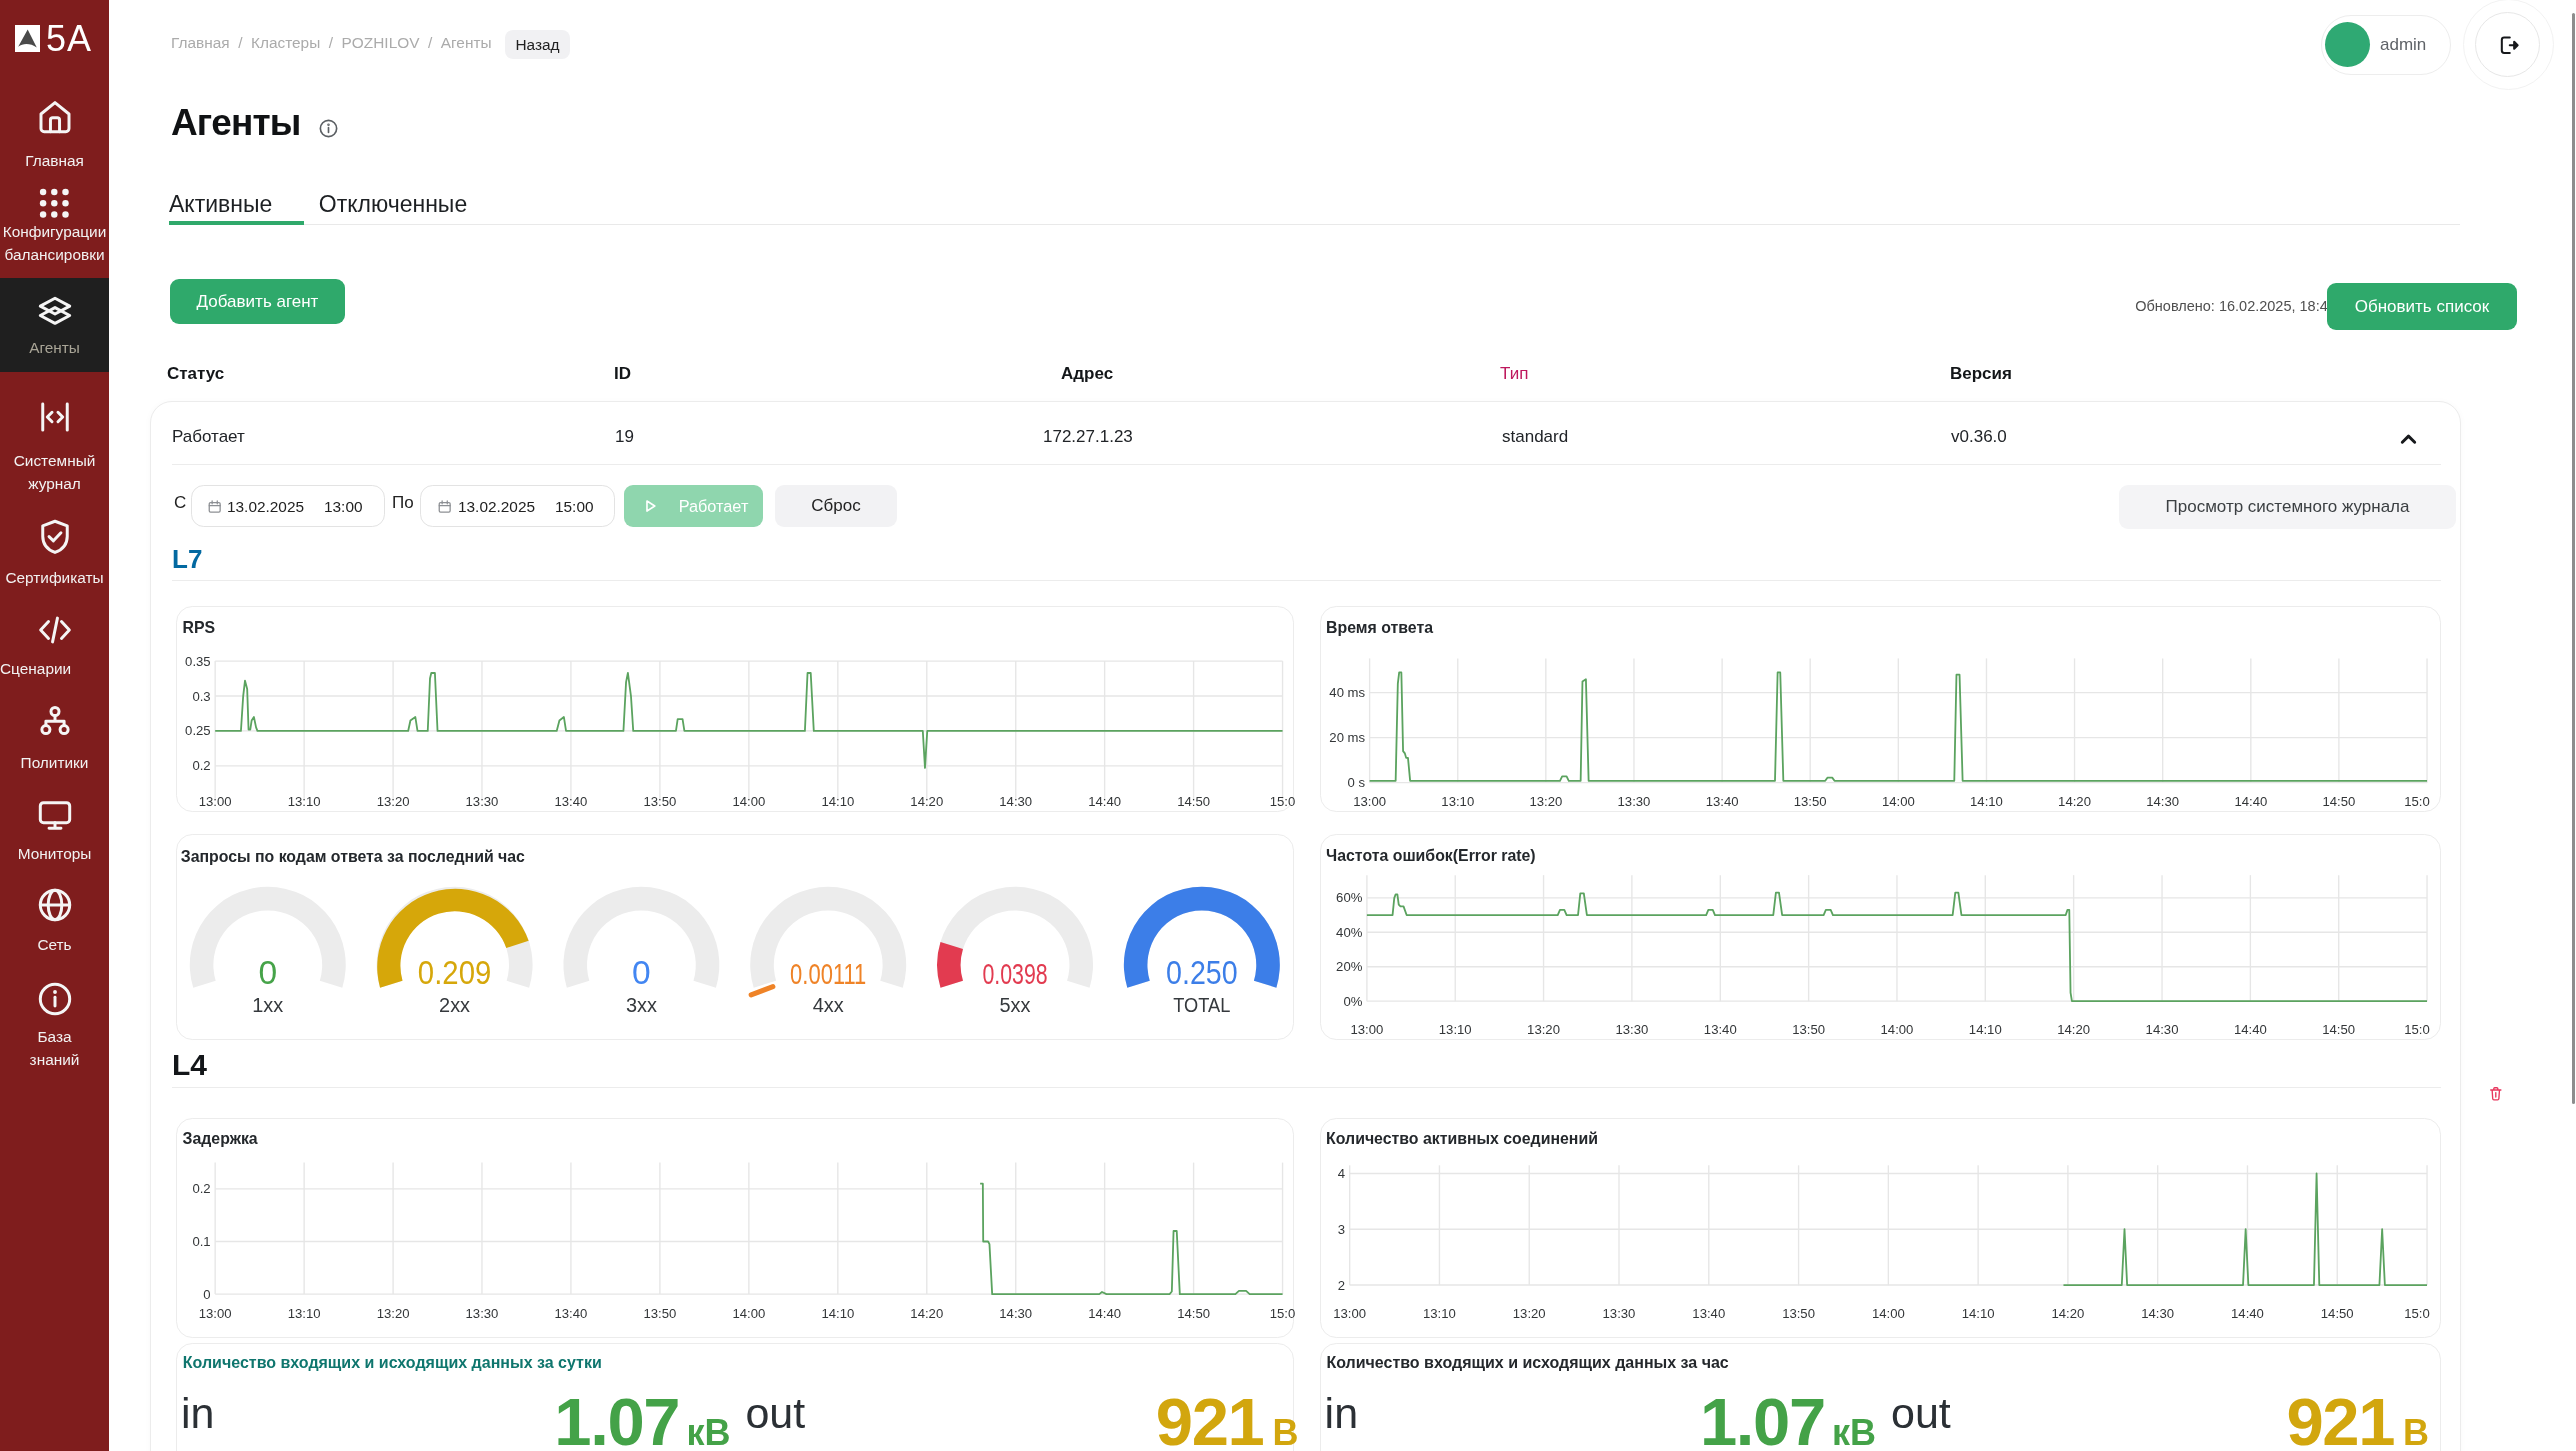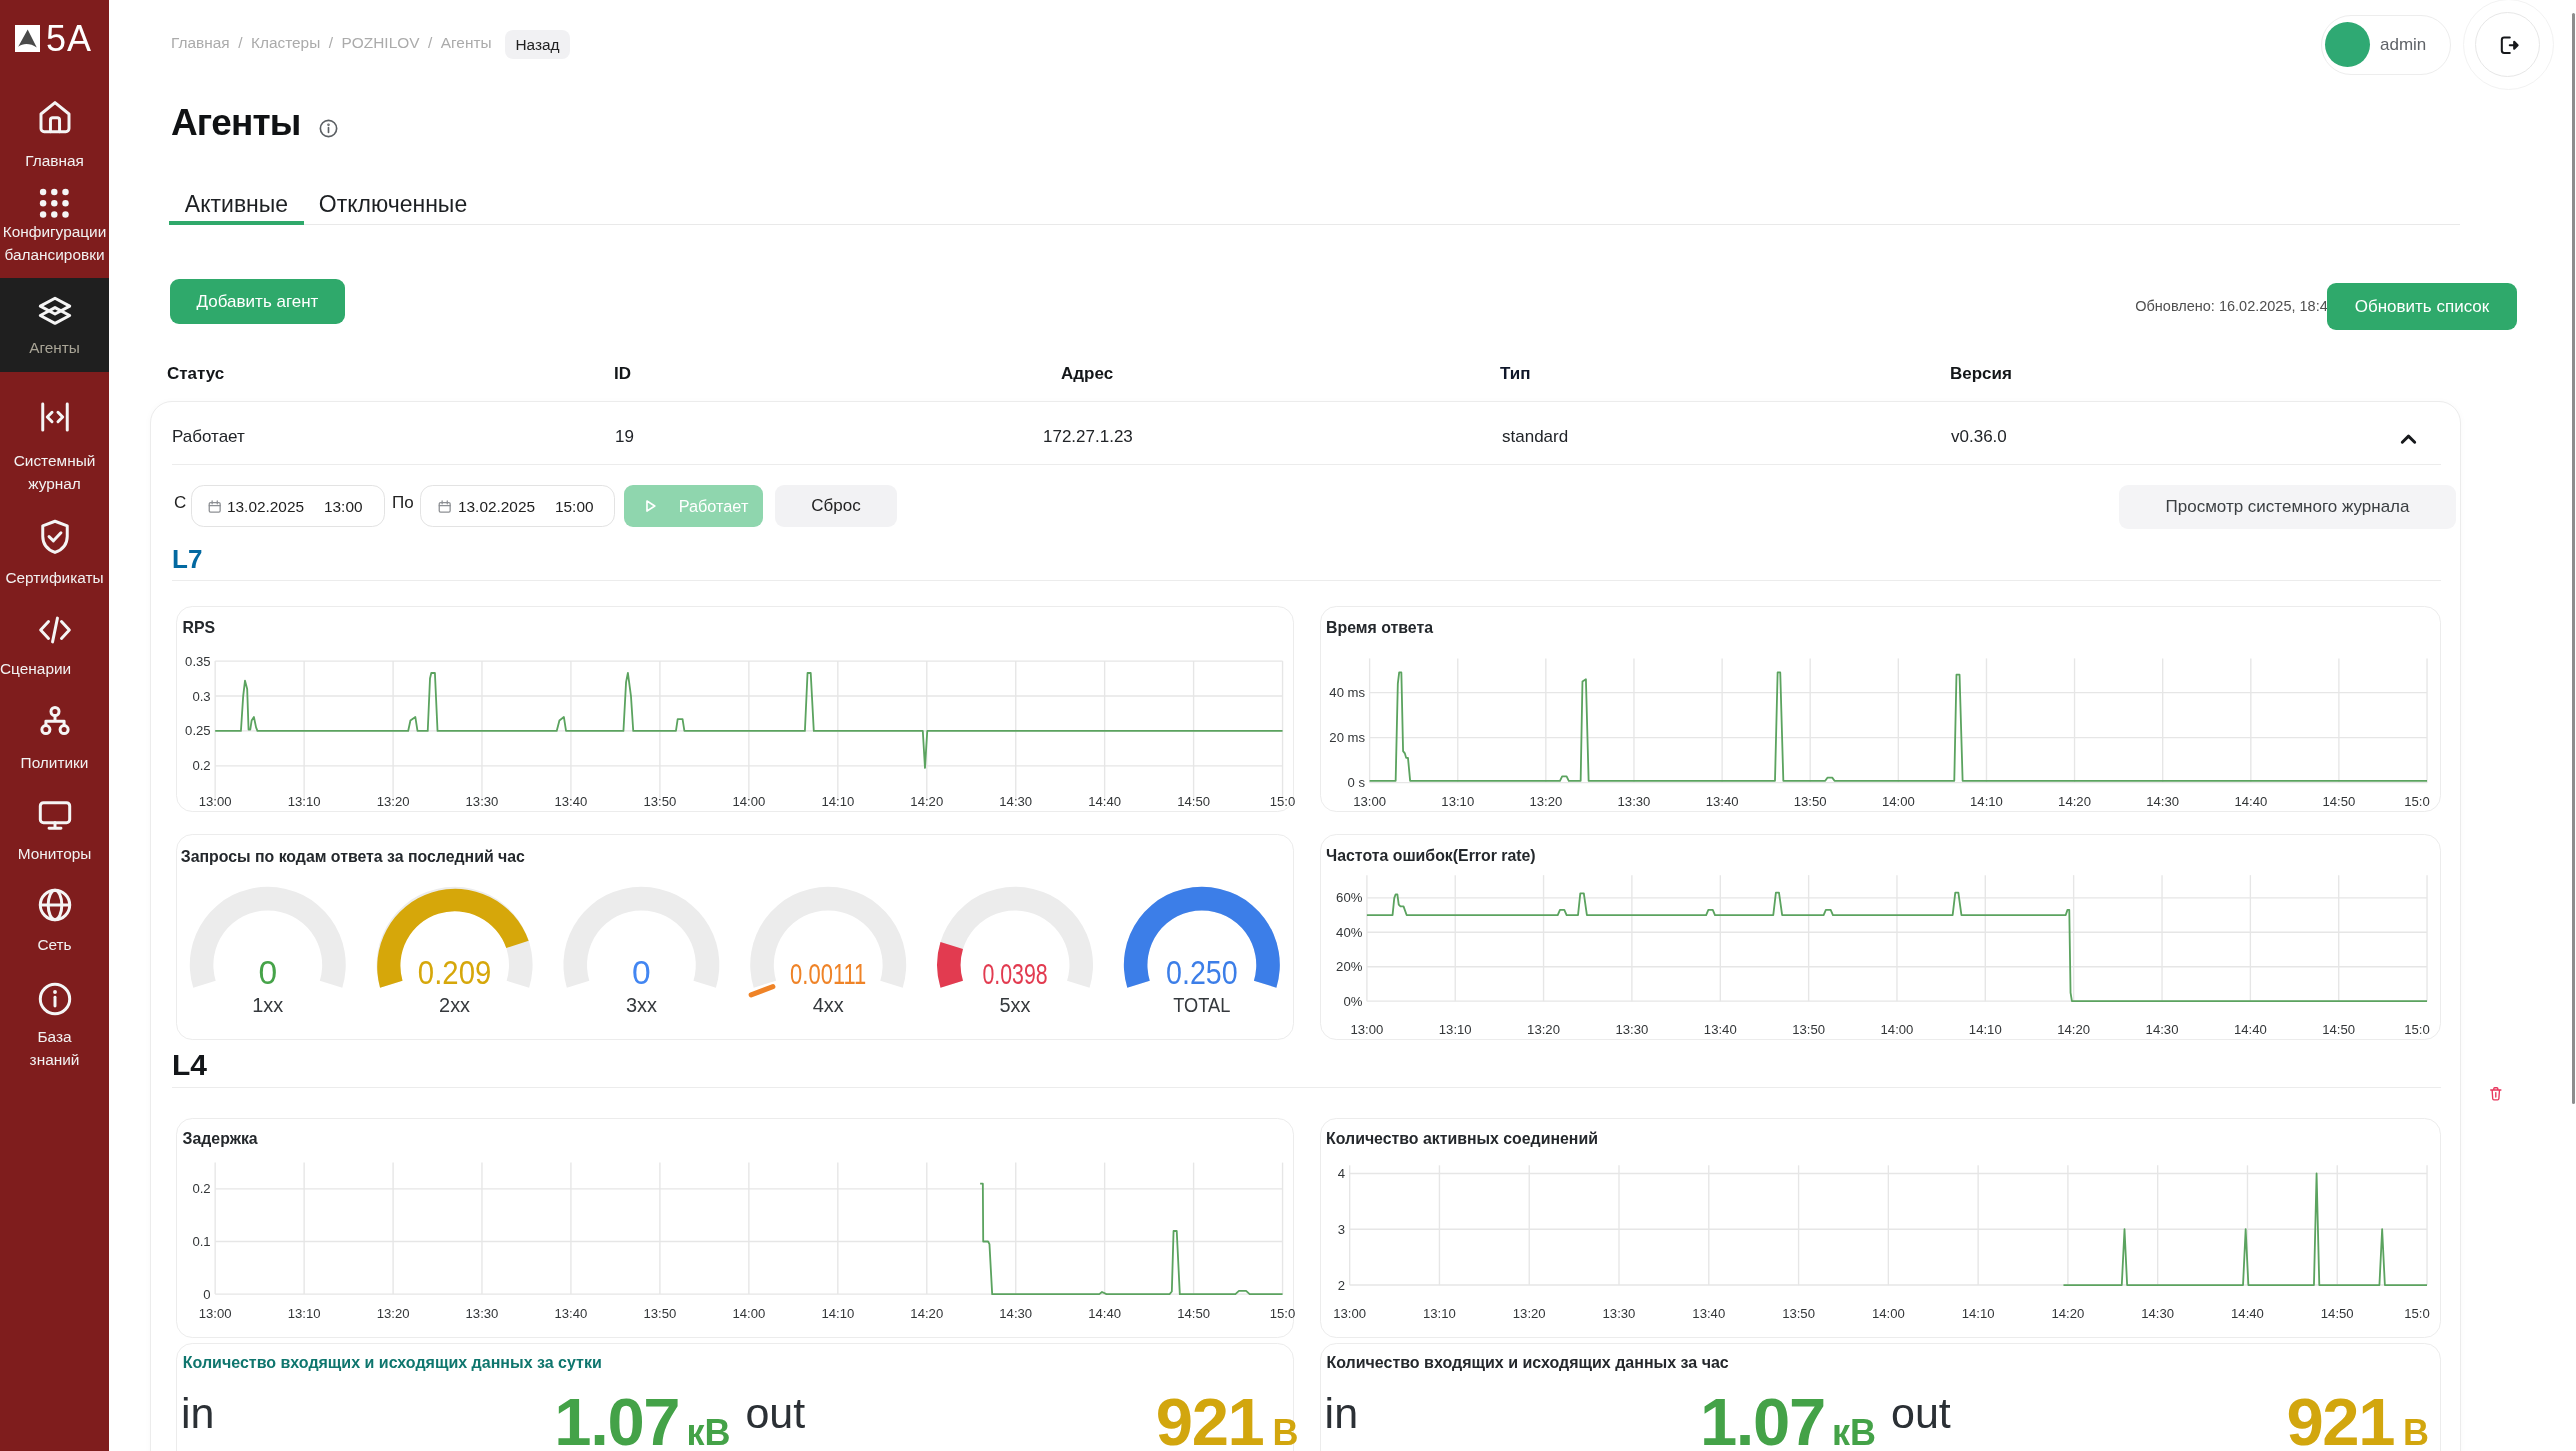--- a/index.html
+++ b/index.html
@@ -114,32 +114,32 @@
     </svg></div>
 
 <div class="abs" style="left:171px;top:102px;font-size:37px;font-weight:700;letter-spacing:-0.9px;color:#101214">Агенты</div>
 <div class="abs" style="left:318px;top:118px"><svg width="21" height="21" viewBox="0 0 24 24" fill="none" stroke="#5b5f63" stroke-width="1.9" stroke-linecap="round">
       <circle cx="12" cy="12" r="9.3"></circle>
       <path d="M12 11 V16.5"></path>
       <circle cx="12" cy="7.8" r="0.5" fill="#5b5f63"></circle>
     </svg></div>
 
 <div class="abs" style="left:169px;top:224px;width:2291px;height:1.4px;background:#e9e9e9"></div>
-<div class="abs" style="left:169px;top:191px;width:135px;text-align:center;font-size:23px;color:#1d2023">Активные</div>
+<div class="abs" style="left:169px;top:191px;width:135px;font-size:23px;color:#1d2023">Активные</div>
 <div class="abs" style="left:304px;top:191px;width:178px;text-align:center;font-size:23px;color:#1d2023">Отключенные</div>
 <div class="abs" style="left:169px;top:221px;width:135px;height:4.1px;background:#2fa96b"></div>
 
 <div class="abs" style="left:170px;top:279px;width:175px;height:45px;background:#2fa96b;border-radius:9px;color:#fff;font-size:17px;text-align:center;line-height:45px">Добавить агент</div>
 <div class="abs" style="left:1993px;top:298px;width:363px;text-align:right;font-size:14.5px;color:#4f4f4f">Обновлено: 16.02.2025, 18:45:28</div>
 <div class="abs" style="left:2327px;top:283px;width:190px;height:47px;background:#2fa96b;border-radius:9px;color:#fff;font-size:17px;text-align:center;line-height:47px">Обновить список</div>
 
 <div class="abs" style="left:167px;top:364px;font-size:17px;font-weight:700;color:#131619">Статус</div>
 <div class="abs" style="left:614px;top:364px;font-size:17px;font-weight:700;color:#131619">ID</div>
 <div class="abs" style="left:1061px;top:364px;font-size:17px;font-weight:700;color:#131619">Адрес</div>
-<div class="abs" style="left:1500px;top:364px;font-size:17px;font-weight:700;color:#0f172a">Тип</div>
+<div class="abs" style="left:1500px;top:364px;font-size:17px;font-weight:400;color:#be185d">Тип</div>
 <div class="abs" style="left:1950px;top:364px;font-size:17px;font-weight:700;color:#131619">Версия</div>
 
 <div class="card" style="left:150px;top:401px;width:2311px;height:1098px;border-radius:22px;box-shadow:0 1.8px 7.3px rgba(0,0,0,0.03)">
   <div class="abs" style="left:21px;top:25.4px;font-size:17px;color:#212428">Работает</div>
   <div class="abs" style="left:464px;top:25.4px;font-size:17px;color:#212428">19</div>
   <div class="abs" style="left:892px;top:25.4px;font-size:17px;color:#212428">172.27.1.23</div>
   <div class="abs" style="left:1351px;top:25.4px;font-size:17px;color:#212428">standard</div>
   <div class="abs" style="left:1800px;top:25.4px;font-size:17px;color:#212428">v0.36.0</div>
   <div class="abs" style="left:2244px;top:23.6px"><svg width="27" height="27" viewBox="0 0 24 24" fill="none" stroke="#17191c" stroke-width="2.6" stroke-linecap="round" stroke-linejoin="round">
         <path d="M6.5 14.5 L12 9 L17.5 14.5"></path>

